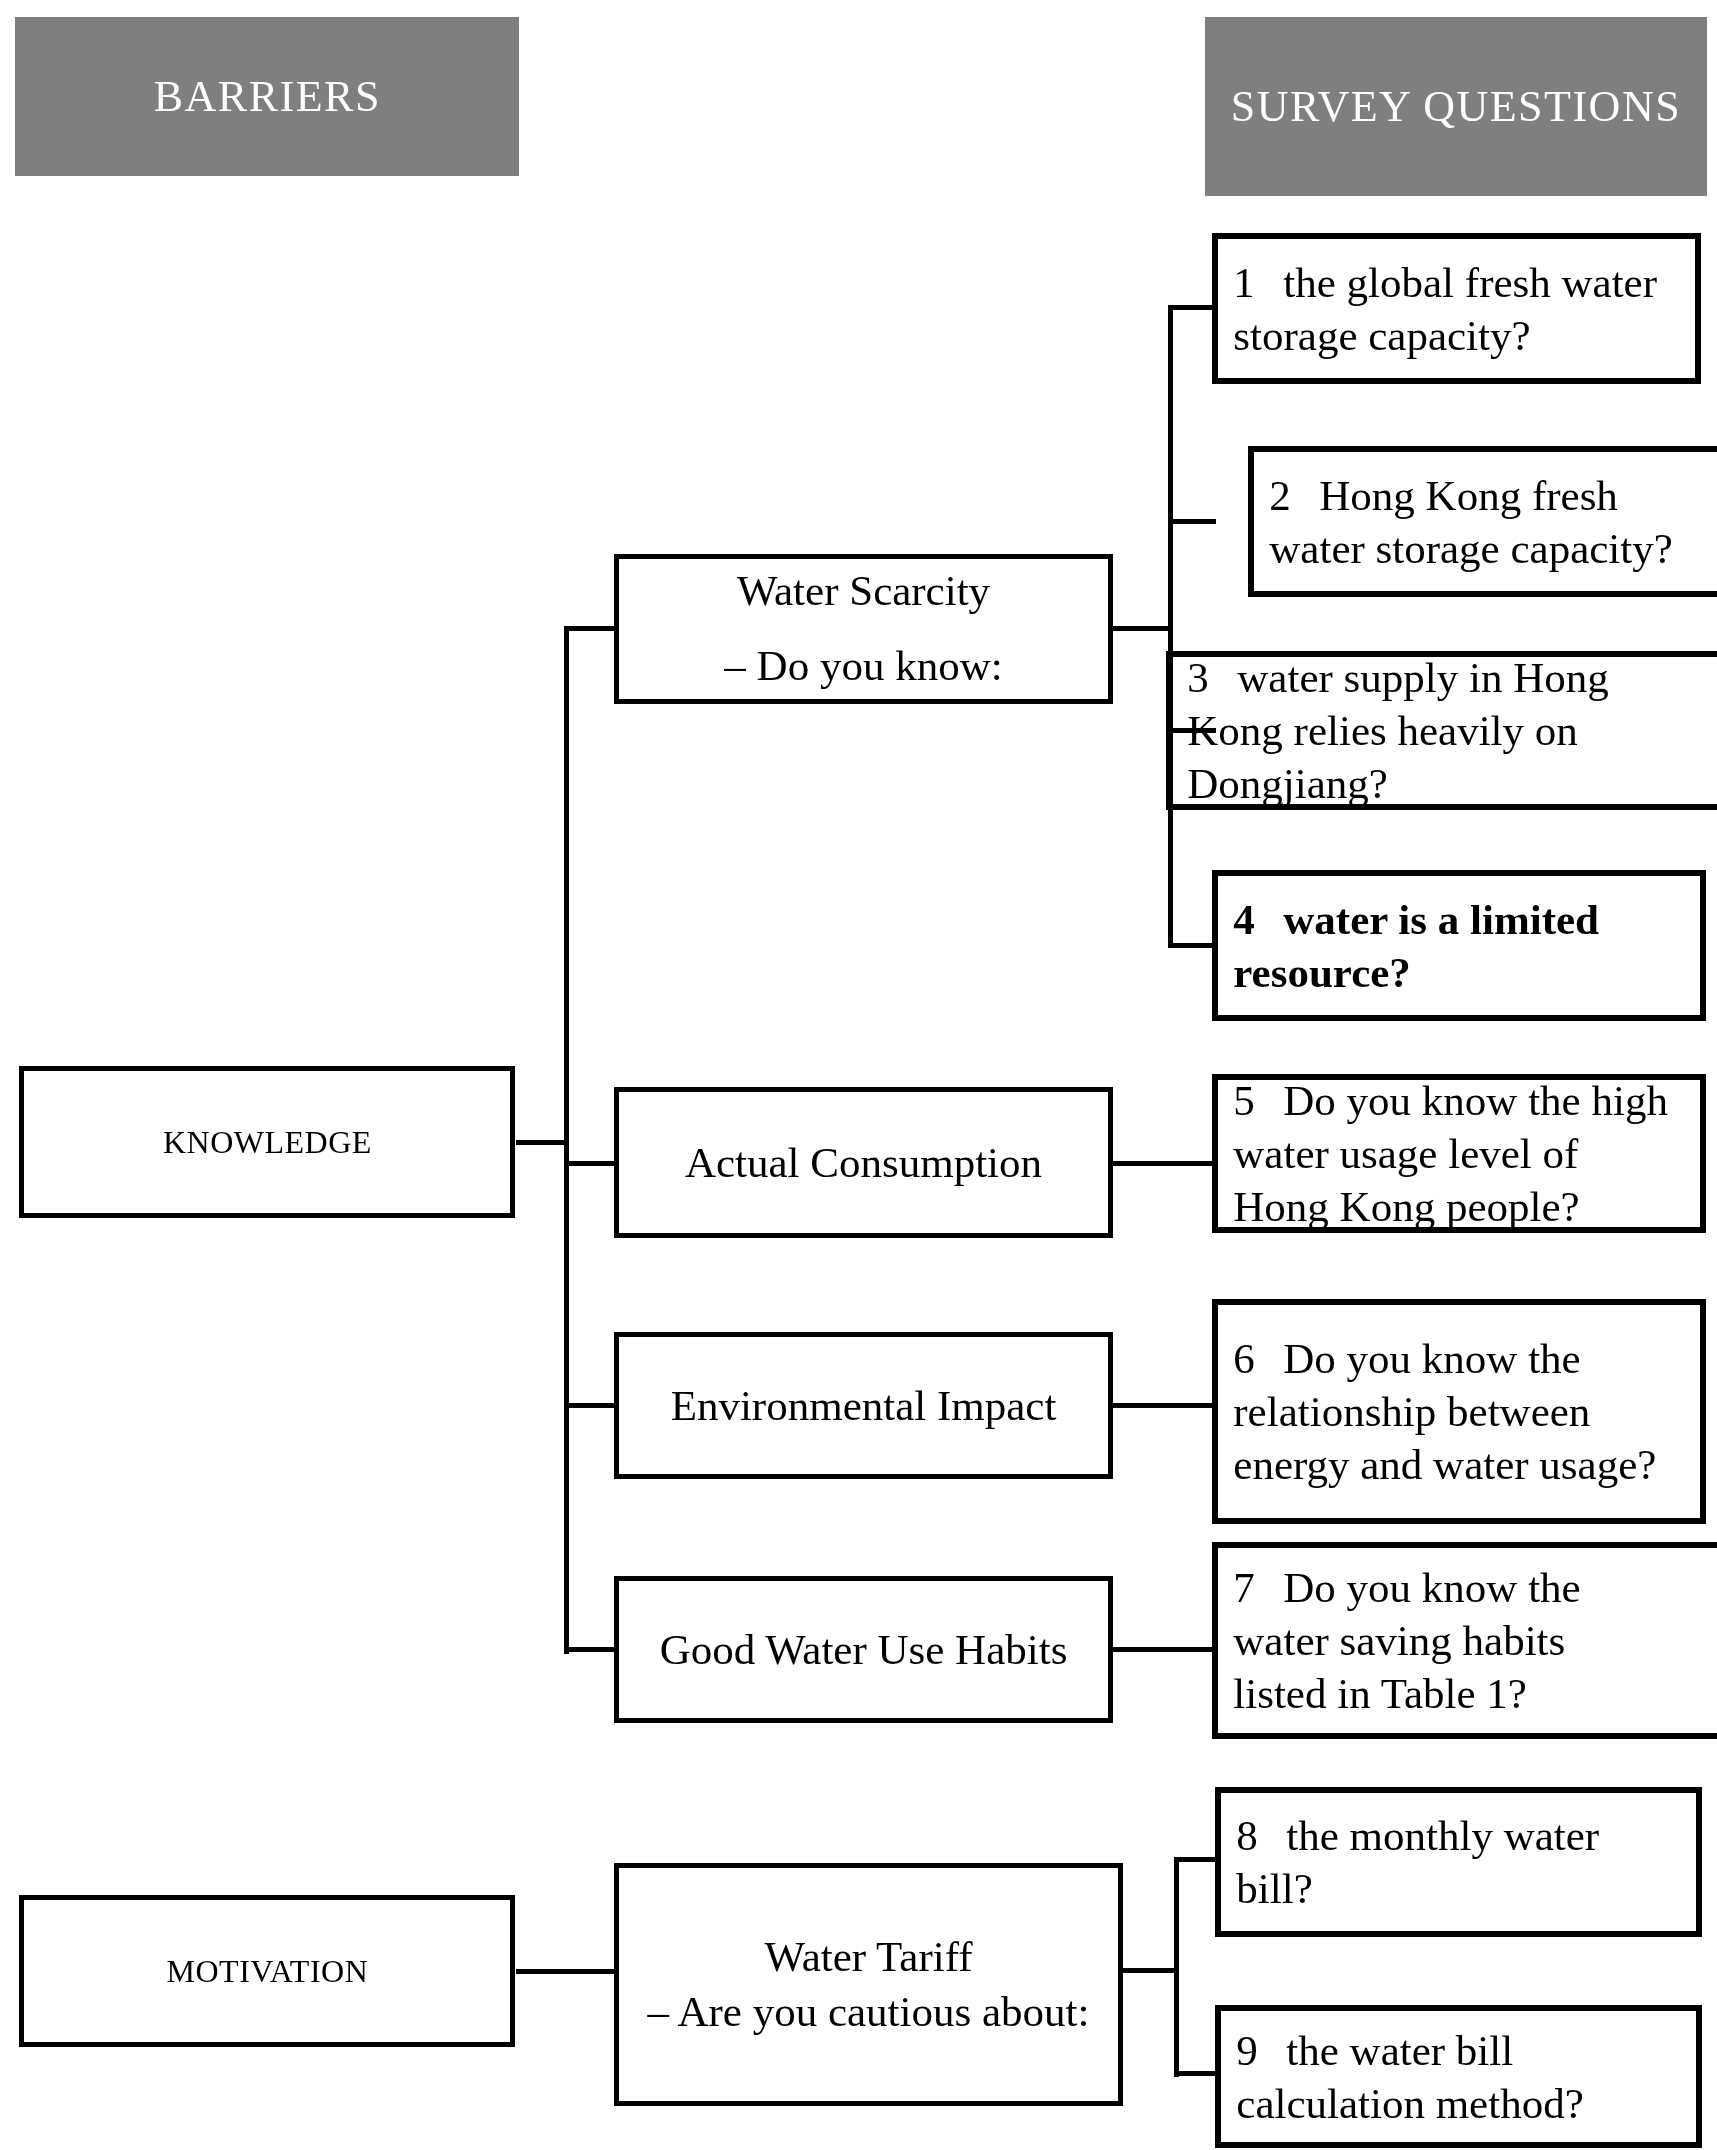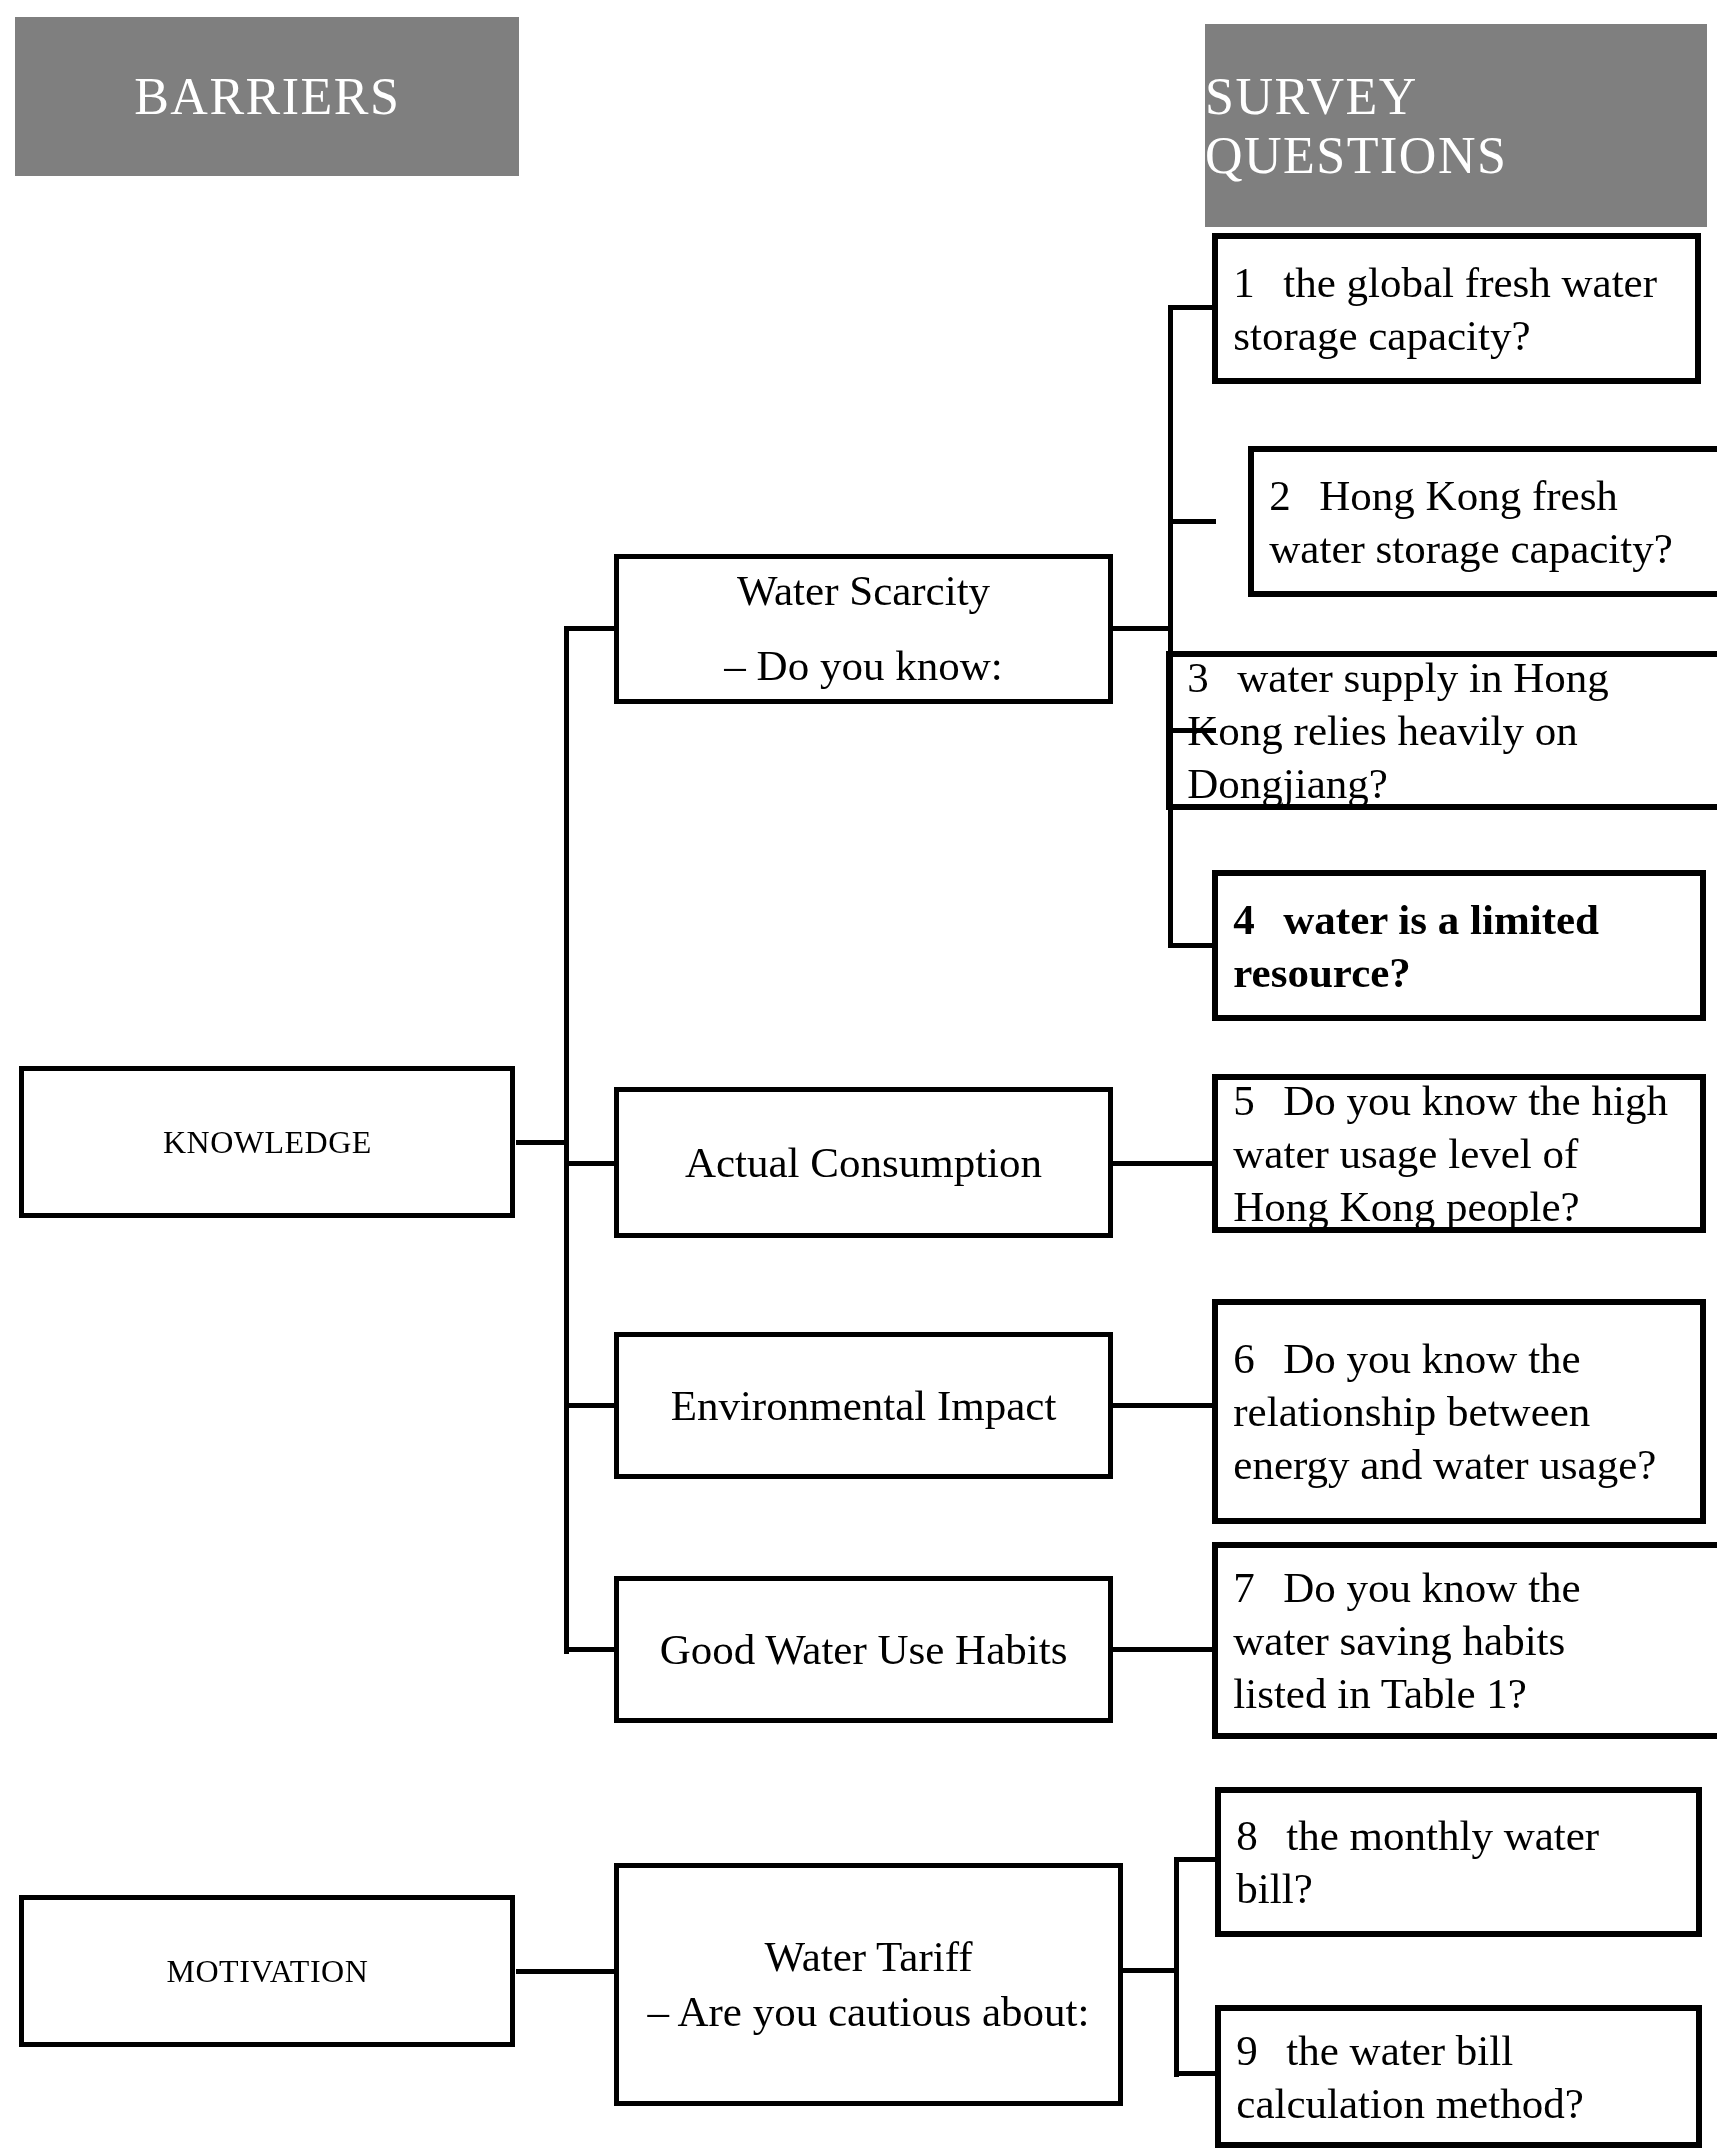--- a/index.html
+++ b/index.html
@@ -19,21 +19,21 @@
     color: #000;
     overflow: hidden;
   }
   .hdr {
     position: absolute;
     background: var(--header-bg);
     color: var(--header-text);
     display: flex;
     align-items: center;
     justify-content: center;
-    font-size: 52px;
+    font-size: 44px;
     letter-spacing: 1.5px;
   }
   .box {
     position: absolute;
     background: var(--bg);
     border: 5.6px solid var(--line);
     display: flex;
     flex-direction: column;
     align-items: center;
     justify-content: center;
@@ -59,21 +59,21 @@
   }
   .q-text { white-space: pre-wrap; }
   .hline, .vline { position: absolute; background: var(--line); }
 </style>
 </head>
 <body>
 
 <div id="canvas">
 
   <div class="hdr" style="left:15.3px; top:17px; width:504px; height:159px;">BARRIERS</div>
-  <div class="hdr" style="left:1205px; top:24px; width:502px; height:203px;">SURVEY QUESTIONS</div>
+  <div class="hdr" style="left:1205px; top:17px; width:502px; height:179px;">SURVEY QUESTIONS</div>
 
   <div class="box barrier-box" style="left:19.4px; top:1066px; width:496px; height:152px;">
     <span>KNOWLEDGE</span>
   </div>
   <div class="box barrier-box" style="left:19.4px; top:1895px; width:496px; height:152px;">
     <span>MOTIVATION</span>
   </div>
 
   <div class="box cat-box gap-subtitle" style="left:614px; top:554px; width:499px; height:150px;">
     <span class="cat-title">Water Scarcity</span>

